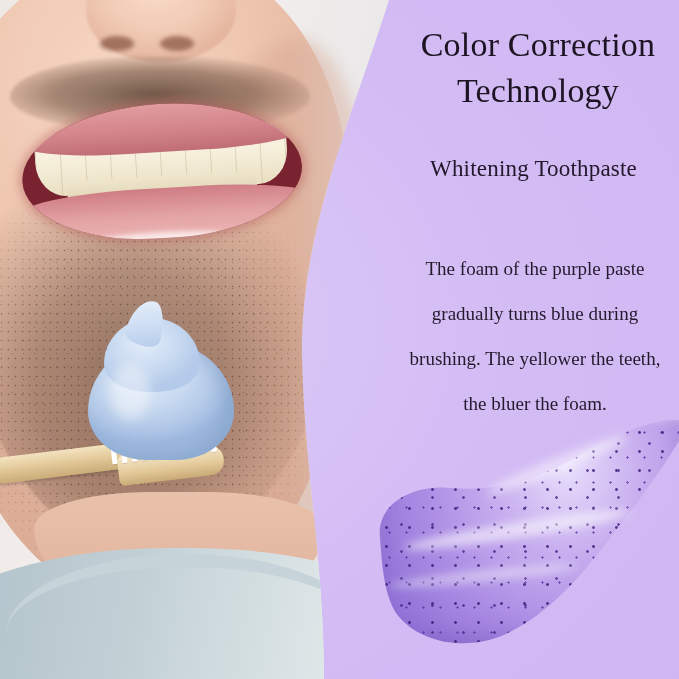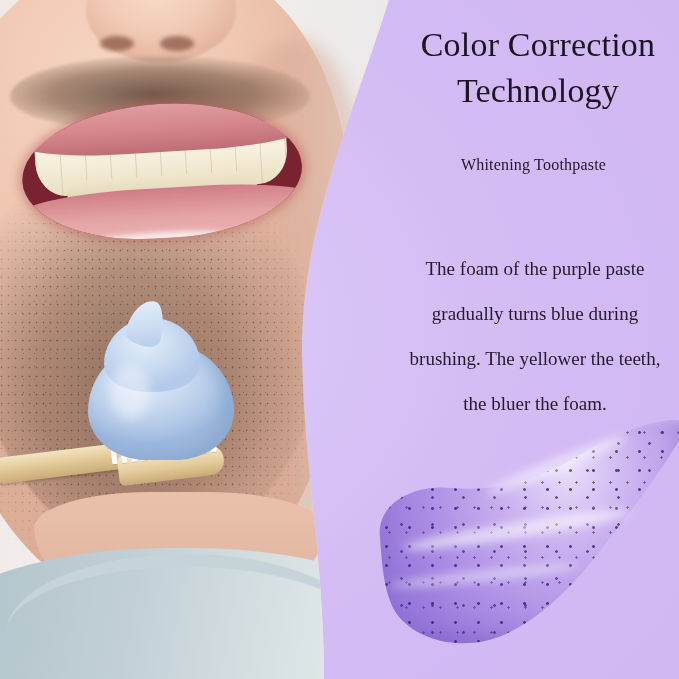--- a/index.html
+++ b/index.html
@@ -281,21 +281,21 @@
     color: #1d1423;
     letter-spacing: .2px;
     white-space: nowrap;
   }
   .title .line2 { display: block; }
   .subtitle {
     position: absolute;
     left: 0; top: 156px;
     width: 291px;
     text-align: center;
-    font-size: 16px;
+    font-size: 23px;
     color: #22182b;
     letter-spacing: .2px;
   }
   .body {
     position: absolute;
     left: 14px; top: 246px;
     width: 266px;
     text-align: center;
     font-size: 19px;
     line-height: 45px;

